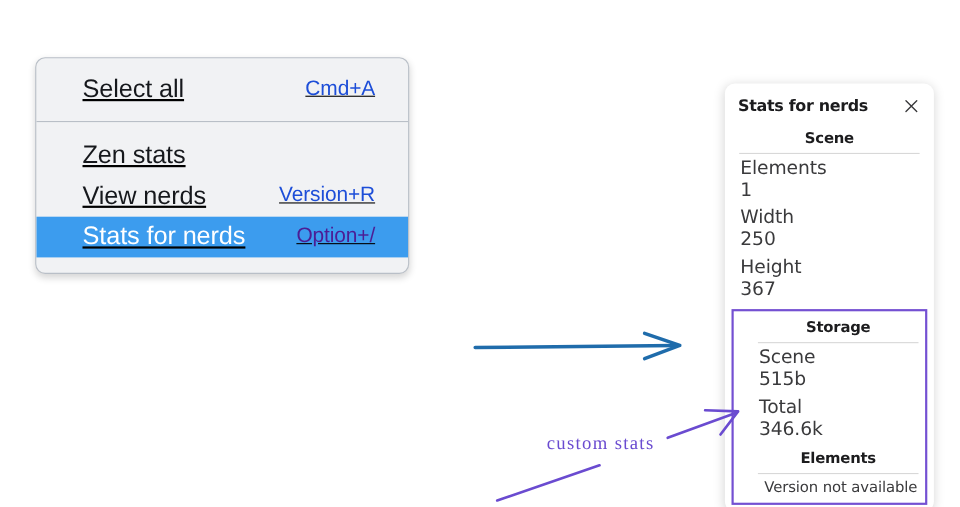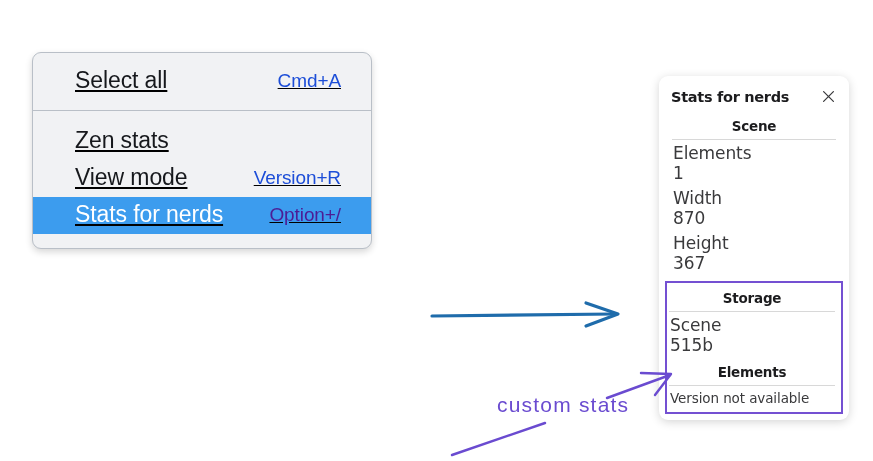--- a/index.html
+++ b/index.html
@@ -130,44 +130,45 @@
     flex-direction: column;
   }
   .sp-row .sp-key { letter-spacing: -0.1px; }
   .sp-row .sp-val { letter-spacing: -0.1px; }
 
   .sp-single {
     padding: 4px 3px 2px 3px;
     font-size: 13.5px;
     color: #3a3a3c;
     letter-spacing: -0.1px;
+    text-align: right;
   }
 
   
   #custom-stats-block {
     border: 2px solid #7450d2;
     margin: 6px -5px -6px -5px;
-    padding: 0 4px 4px 0;
+    padding: 0 4px 4px 20px;
     box-sizing: border-box;
   }
 
   
   #annotations {
     position: absolute;
     left: 0; top: 0;
     width: 873px;
     height: 461px;
     pointer-events: none;
   }
   #annot-custom-stats-text {
     position: absolute;
     left: 497px;
     top: 393px;
-    font-family: Liberation Sans, sans-serif;
-    font-size: 21px;
+    font-family: Liberation Serif, serif;
+    font-size: 17px;
     color: #6a4bd0;
     letter-spacing: 1.2px;
     white-space: nowrap;
   }
 </style>
 </head>
 <body>
 
 <div id="context-menu">
 
@@ -176,21 +177,21 @@
       <span class="mi-label">Select all</span>
       <span class="mi-shortcut">Cmd+A</span>
     </div>
   </div>
 
   <div class="menu-group group-bottom">
     <div class="menu-item">
       <span class="mi-label">Zen stats</span>
     </div>
     <div class="menu-item">
-      <span class="mi-label">View mode</span>
+      <span class="mi-label">View nerds</span>
       <span class="mi-shortcut">Version+R</span>
     </div>
     <div class="menu-item selected">
       <span class="mi-label">Stats for nerds</span>
       <span class="mi-shortcut">Option+/</span>
     </div>
   </div>
 
 </div>
 
@@ -207,37 +208,41 @@
 
   <div>
     <div class="sp-section-title">Scene</div>
     <div class="sp-rule"></div>
     <div class="sp-row">
       <span class="sp-key">Elements</span>
       <span class="sp-val">1</span>
     </div>
     <div class="sp-row">
       <span class="sp-key">Width</span>
-      <span class="sp-val">870</span>
+      <span class="sp-val">250</span>
     </div>
     <div class="sp-row">
       <span class="sp-key">Height</span>
       <span class="sp-val">367</span>
     </div>
   </div>
 
   <div id="custom-stats-block">
 
     <div>
       <div class="sp-section-title">Storage</div>
       <div class="sp-rule"></div>
       <div class="sp-row">
         <span class="sp-key">Scene</span>
         <span class="sp-val">515b</span>
       </div>
+      <div class="sp-row">
+        <span class="sp-key">Total</span>
+        <span class="sp-val">346.6k</span>
+      </div>
     </div>
 
     <div>
       <div class="sp-section-title">Elements</div>
       <div class="sp-rule"></div>
       <div class="sp-single">Version not available</div>
     </div>
 
   </div>
 

